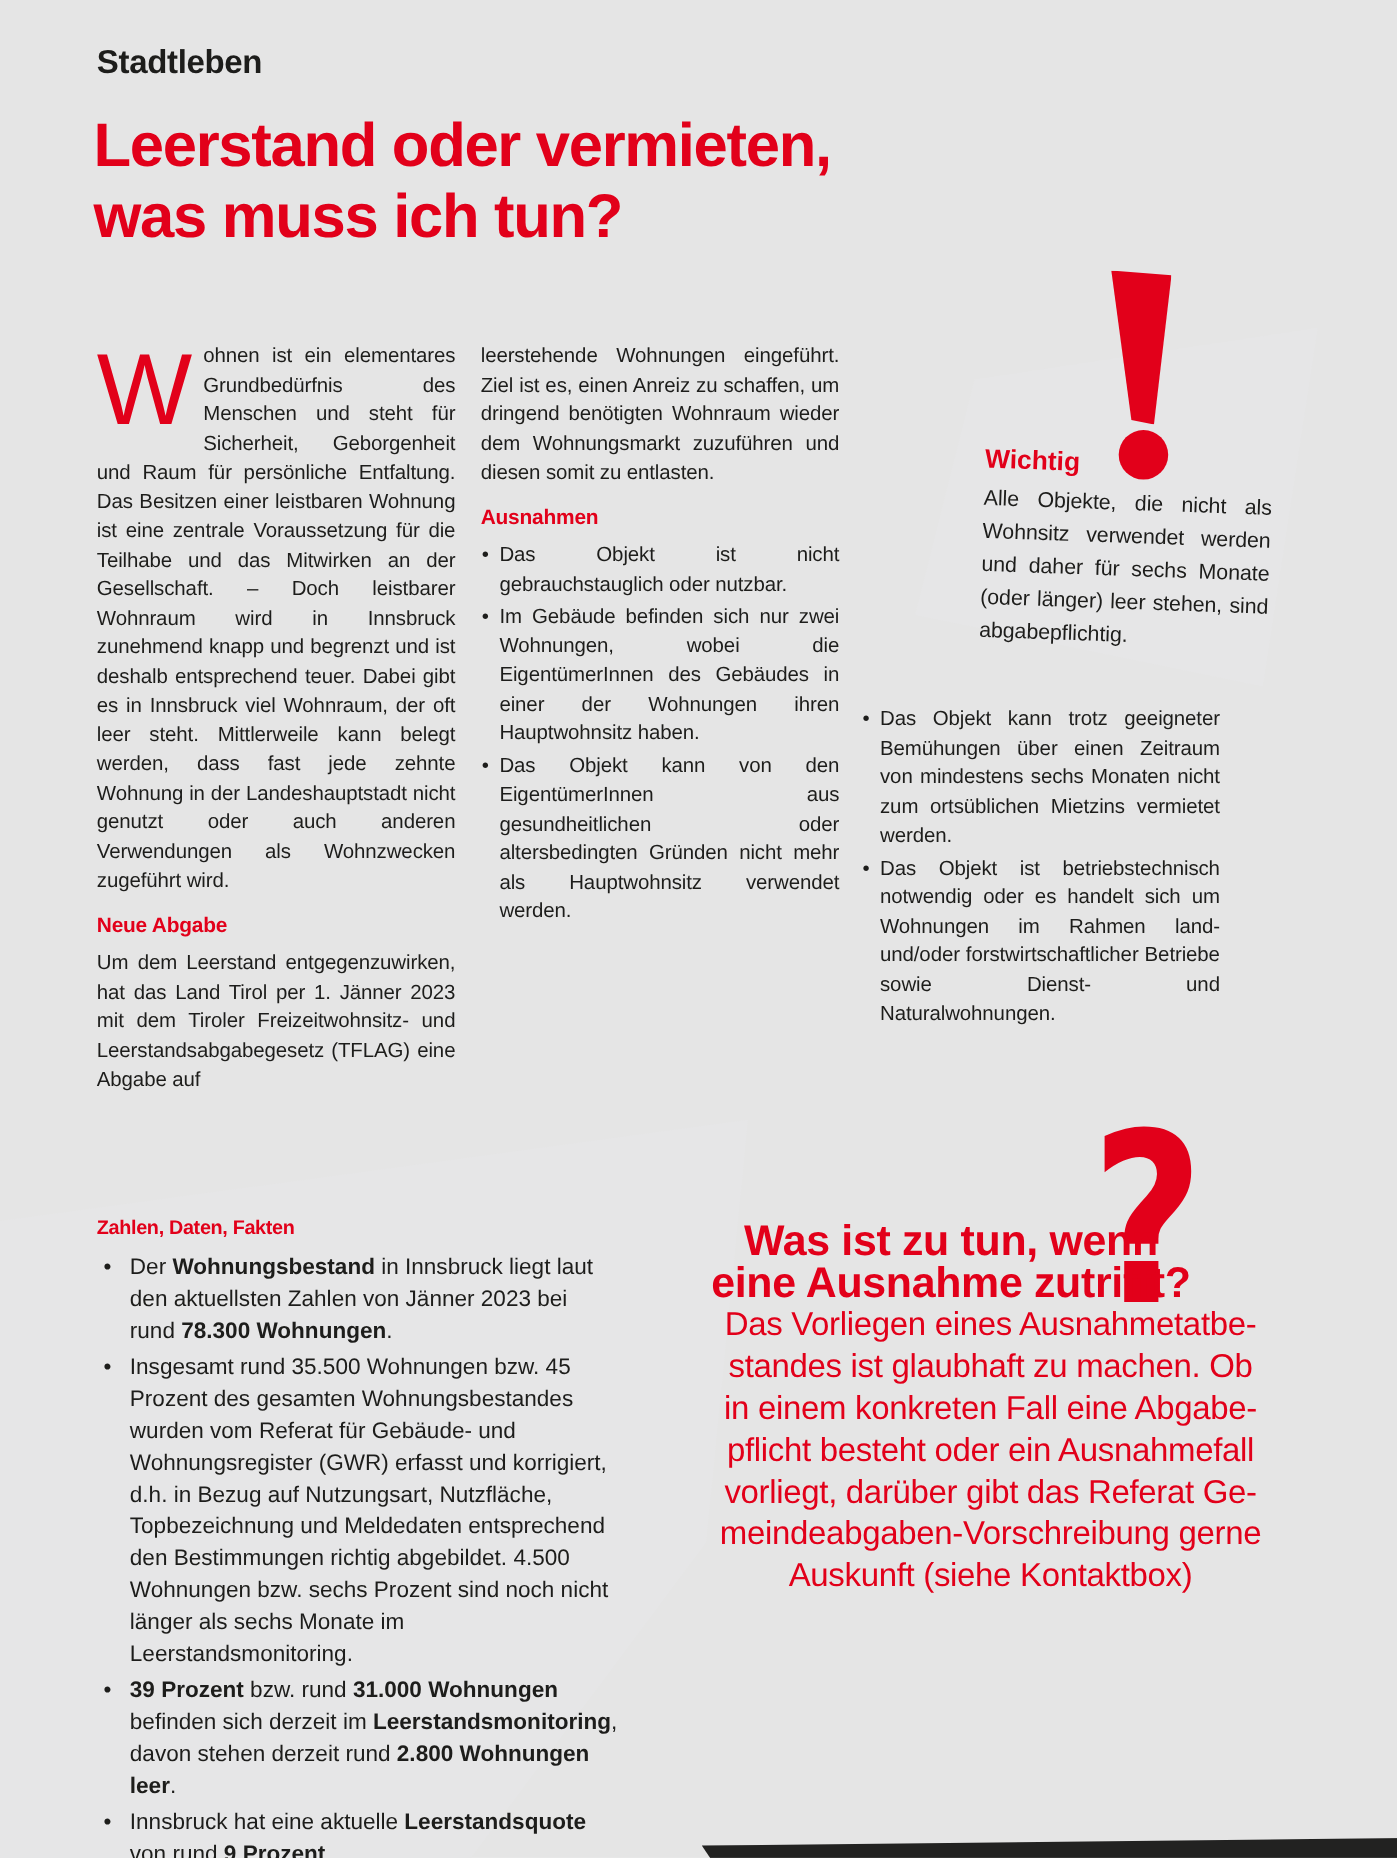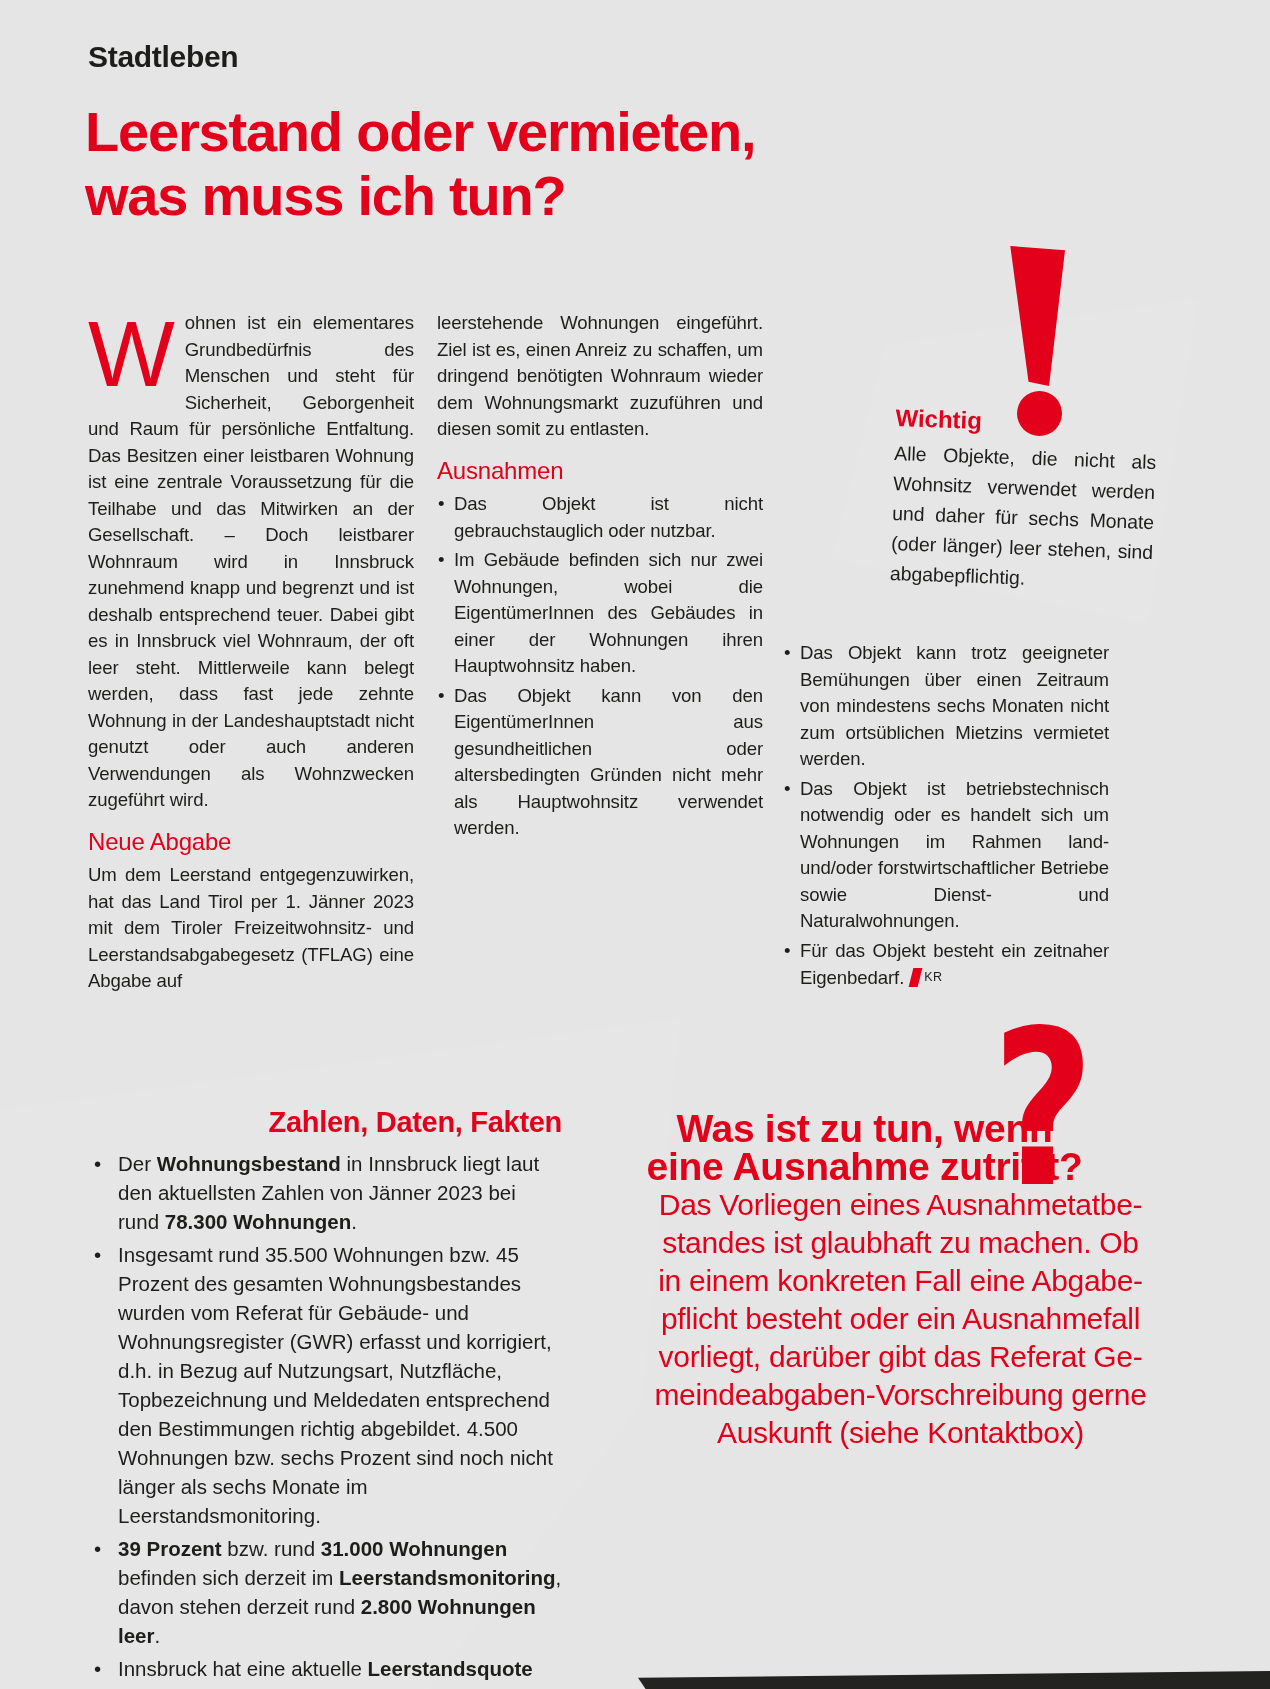--- a/index.html
+++ b/index.html
@@ -27,42 +27,42 @@
   .headline{
     position:absolute;left:85px;top:100px;margin:0;width:940px;
     font-size:56px;line-height:64px;font-weight:700;color:var(--red);
     white-space:pre-line;letter-spacing:-1.2px;
   }
   .col{position:absolute;top:310px;width:326px;font-size:18.6px;line-height:26.5px;letter-spacing:-0.1px;}
   .col p{margin:0;text-align:justify;}
   .col1{left:88px;}
   .col2{left:437px;}
   .col3{left:783px;top:640px;}
-  .subhead{margin:15px 0 7px;font-size:24px;font-weight:400;color:var(--red);letter-spacing:-0.2px;}
+  .subhead{margin:15px 0 7px;font-size:19px;font-weight:700;color:var(--red);letter-spacing:-0.2px;}
   .dropcap{float:left;font-size:92px;line-height:72px;color:var(--red);margin:8px 10px 0 0;font-weight:400;}
   .blist{list-style:none;margin:0;padding:0;}
   .blist li{position:relative;padding-left:17px;margin:0 0 3px;text-align:justify;}
   .blist li::before{content:"\2022";position:absolute;left:1px;top:0;}
   
   .wichtig{position:absolute;left:818px;top:288px;width:385px;height:345px;}
   .wichtig-bg{
     position:absolute;inset:0;background:var(--gray);
     clip-path:polygon(68px 57px, 380px 10px, 330px 336px, 14px 271px);
   }
   .excl{position:absolute;left:190px;top:-42px;width:60px;}
   .excl-bar{width:57px;height:140px;background:var(--red);clip-path:polygon(4% 0%, 100% 3%, 72% 100%, 36% 97%);}
   .excl-dot{width:45px;height:45px;border-radius:50%;background:var(--red);margin:5px 0 0 9px;}
   .wichtig-content{position:absolute;left:78px;top:116px;width:262px;transform:rotate(2deg);transform-origin:left top;}
   .wichtig-content h3{margin:0 0 6px;font-size:24px;font-weight:700;color:var(--red);}
   .wichtig-content p{margin:0;font-size:19.5px;line-height:30px;text-align:justify;letter-spacing:-0.1px;}
   .author-mark{display:inline-block;width:9px;height:19px;background:var(--red);transform:skewX(-14deg);margin:0 4px 0 7px;vertical-align:-3px;}
   .author-initials{font-size:12.5px;letter-spacing:0.5px;vertical-align:3px;font-weight:400;}
   
   .facts{position:absolute;left:88px;top:1106px;width:474px;}
-  .facts-head{margin:0 0 10px;font-size:29px;font-weight:700;color:var(--red);letter-spacing:-0.3px;text-align:right;}
+  .facts-head{margin:0 0 10px;font-size:18px;font-weight:700;color:var(--red);letter-spacing:-0.3px;}
   .facts-list{font-size:20.5px;line-height:29px;}
   .facts-list li{padding-left:30px;margin-bottom:4px;text-align:left;}
   .facts-list li::before{left:6px;}
   
   .qmark{
     position:absolute;left:992px;top:1002px;font-size:215px;line-height:1;font-weight:700;
     color:var(--red);font-family:"DejaVu Sans", sans-serif;
     transform:scaleX(0.82);transform-origin:left top;
   }
   .question{position:absolute;left:628px;top:1110px;width:545px;text-align:center;color:var(--red);}
@@ -94,23 +94,20 @@
       <li>Das Objekt ist nicht gebrauchstauglich oder nutzbar.</li>
       <li>Im Gebäude befinden sich nur zwei Wohnungen, wobei die EigentümerInnen des Gebäudes in einer der Wohnungen ihren Hauptwohnsitz haben.</li>
       <li>Das Objekt kann von den EigentümerInnen aus gesundheitlichen oder altersbedingten Gründen nicht mehr als Hauptwohnsitz verwendet werden.</li>
     </ul>
   </div>
 
   <div class="col col3">
     <ul class="blist">
       <li>Das Objekt kann trotz geeigneter Bemühungen über einen Zeitraum von mindestens sechs Monaten nicht zum ortsüblichen Mietzins vermietet werden.</li>
       <li>Das Objekt ist betriebstechnisch notwendig oder es handelt sich um Wohnungen im Rahmen land- und/oder forstwirtschaftlicher Betriebe sowie Dienst- und Naturalwohnungen.</li>
-      <li>
-        <span>Für das Objekt besteht ein zeitnaher Eigenbedarf.</span><span class="author-mark"></span><span class="author-initials">KR</span>
-      </li>
     </ul>
   </div>
 
   <div class="wichtig">
     <div class="wichtig-bg"></div>
     <div class="excl">
       <div class="excl-bar"></div>
       <div class="excl-dot"></div>
     </div>
     <div class="wichtig-content">

